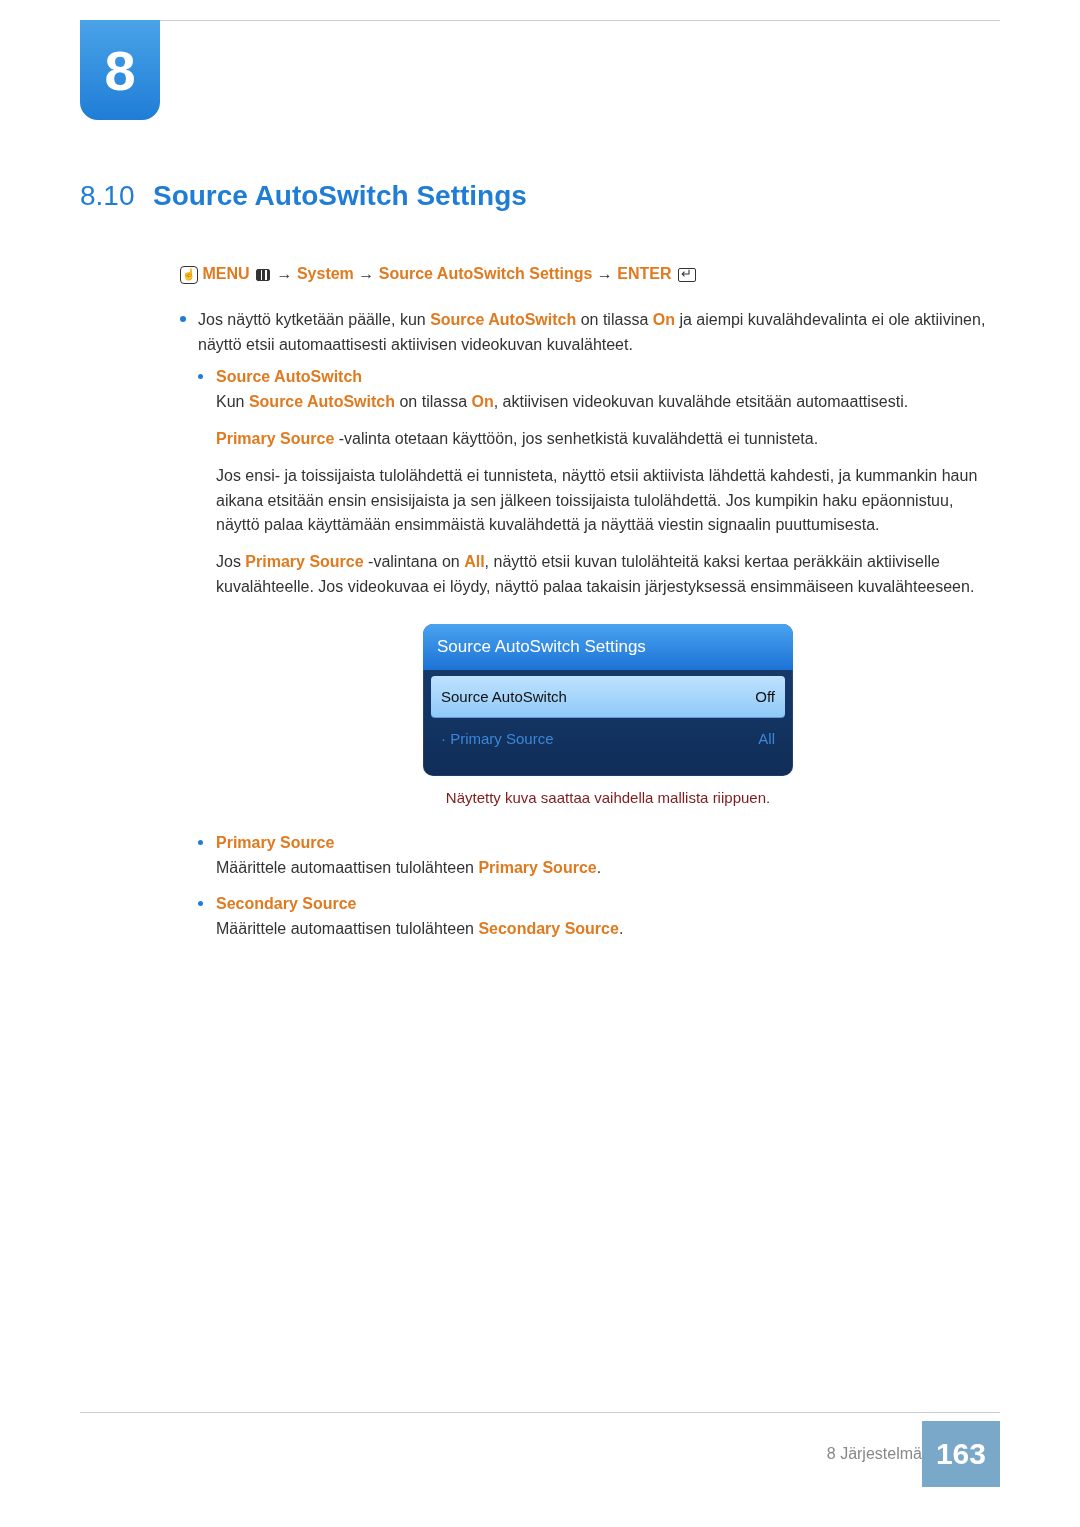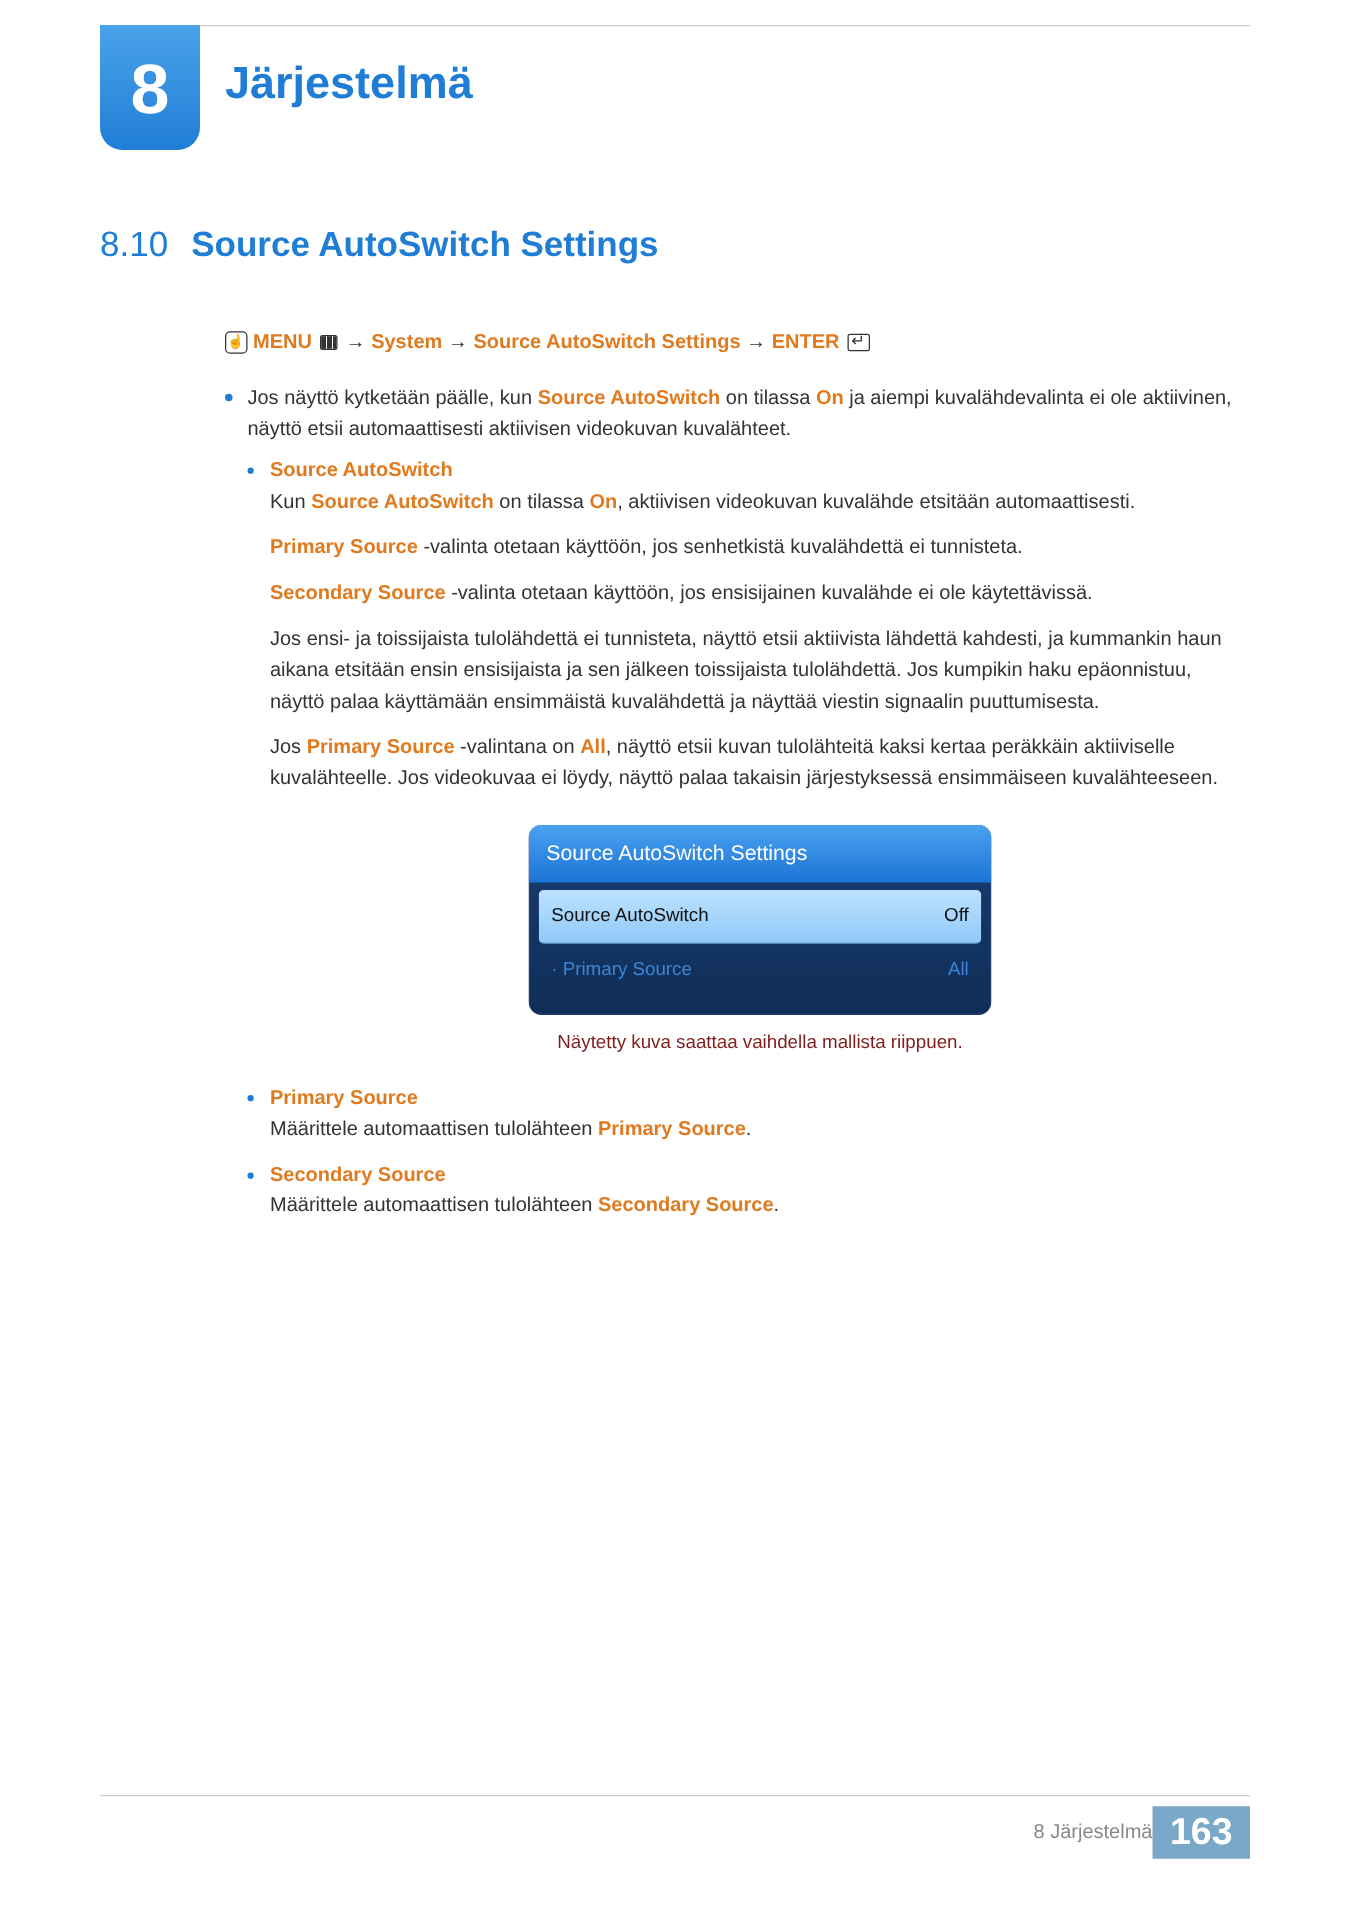--- a/index.html
+++ b/index.html
@@ -133,30 +133,29 @@
     position: absolute;
     left: 80px; right: 80px; bottom: 40px;
     border-top: 1px solid #ccc;
     display: flex; justify-content: flex-end; align-items: center;
     padding-top: 8px; gap: 0;
   }
   .footer-label { font-size: 16px; color: #888; }
   .footer-page {
     background: #7aa8c8; color: #fff;
     font-size: 30px; font-weight: 700;
-    padding: 4px 14px;
+    padding: 16px 14px;
   }
 </style>
 </head>
 <body>
 
 <div class="page">
   <div class="top-rule"></div>
   <div class="chapter-tab">8</div>
-  <div class="chapter-title">Järjestelmä</div>
 
   <div class="content">
     <div>
       <span class="sec-num">8.10</span>
       <span class="sec-title">Source AutoSwitch Settings</span>
     </div>
 
     <div class="nav-path">
       <span class="hand-icon"></span>
       <span class="orange">MENU</span>
@@ -176,23 +175,20 @@
           <span>Jos näyttö kytketään päälle, kun </span><span class="orange-inline">Source AutoSwitch</span><span> on tilassa </span><span class="orange-inline">On</span><span> ja aiempi kuvalähdevalinta ei ole aktiivinen, näyttö etsii automaattisesti aktiivisen videokuvan kuvalähteet.</span>
 
           <ul class="sub">
             <li>
               <span class="orange-inline">Source AutoSwitch</span>
               <p>
                 <span>Kun </span><span class="orange-inline">Source AutoSwitch</span><span> on tilassa </span><span class="orange-inline">On</span><span>, aktiivisen videokuvan kuvalähde etsitään automaattisesti.</span>
               </p>
               <p>
                 <span class="orange-inline">Primary Source</span><span> -valinta otetaan käyttöön, jos senhetkistä kuvalähdettä ei tunnisteta.</span>
-              </p>
-              <p>
-                <span class="orange-inline">Secondary Source</span><span> -valinta otetaan käyttöön, jos ensisijainen kuvalähde ei ole käytettävissä.</span>
               </p>
               <p>Jos ensi- ja toissijaista tulolähdettä ei tunnisteta, näyttö etsii aktiivista lähdettä kahdesti, ja kummankin haun aikana etsitään ensin ensisijaista ja sen jälkeen toissijaista tulolähdettä. Jos kumpikin haku epäonnistuu, näyttö palaa käyttämään ensimmäistä kuvalähdettä ja näyttää viestin signaalin puuttumisesta.</p>
               <p>
                 <span>Jos </span><span class="orange-inline">Primary Source</span><span> -valintana on </span><span class="orange-inline">All</span><span>, näyttö etsii kuvan tulolähteitä kaksi kertaa peräkkäin aktiiviselle kuvalähteelle. Jos videokuvaa ei löydy, näyttö palaa takaisin järjestyksessä ensimmäiseen kuvalähteeseen.</span>
               </p>
 
               <div class="osd">
                 <div class="osd-header">Source AutoSwitch Settings</div>
                 <div class="osd-body">
                   <div class="osd-row active">

